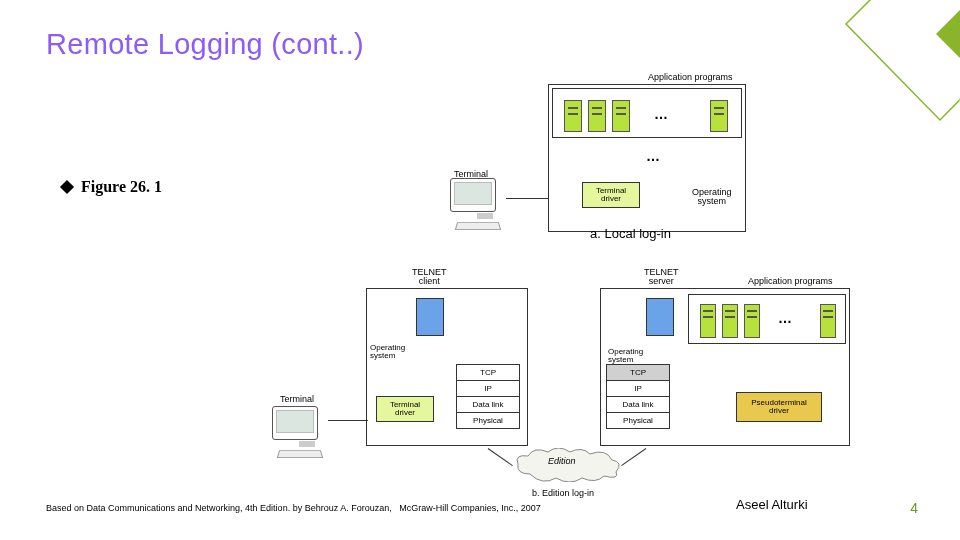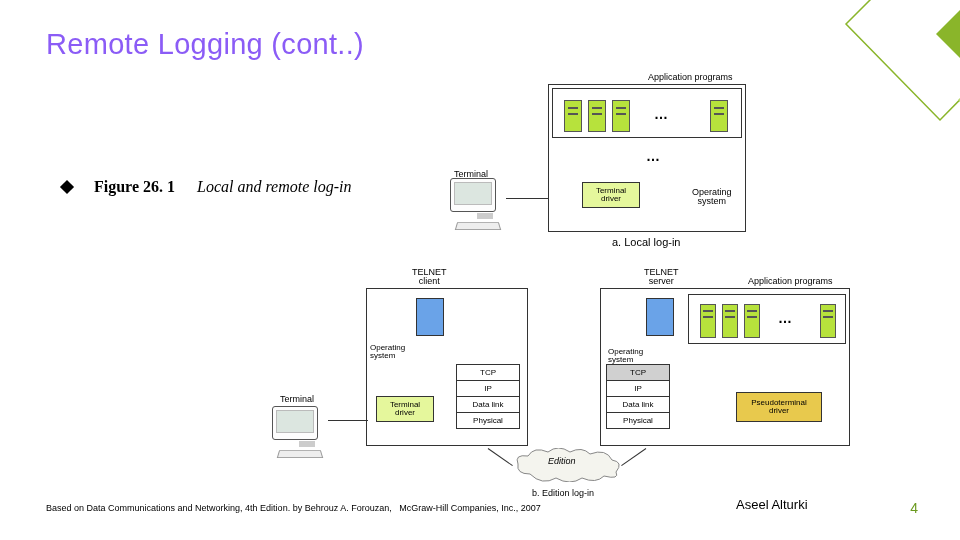--- a/index.html
+++ b/index.html
@@ -27,21 +27,21 @@
     width: 260px;
     height: 260px;
     pointer-events: none;
   }
   .bullet-row {
     position: absolute;
     top: 178px;
     left: 62px;
     display: flex;
     align-items: center;
-    gap: 22px;
+    gap: 9px;
     font-family: "Times New Roman", serif;
     font-size: 16px;
     color: #000;
   }
   .bullet-row .diamond {
     width: 10px;
     height: 10px;
     background: #000;
     transform: rotate(45deg);
   }
@@ -119,21 +119,21 @@
   .fig-a .terminal {
     position:absolute; top:104px; left:16px;
     width:70px;
   }
   .terminal .monitor { width:46px; height:34px; border:1.5px solid #555; background:#fdfdfd; border-radius:3px; position:relative; }
   .terminal .monitor::after { content:""; position:absolute; top:3px; left:3px; right:3px; bottom:6px; background:#dce6e0; border:1px solid #bbb; }
   .terminal .stand { width:16px; height:6px; background:#ccc; margin:1px auto 0; }
   .terminal .kbd { width:44px; height:10px; background:#eee; border:1px solid #999; margin:2px 0 0 6px; transform:perspective(60px) rotateX(40deg); }
   .fig-a .term-label { position:absolute; top:95px; left:20px; font-size:9px; }
   .fig-a .link { position:absolute; top:124px; left:72px; width:42px; height:1px; background:#333; }
-  .fig-a .caption { position:absolute; top:162px; left:156px; font-size:11px;margin-left:22px; }
+  .fig-a .caption { position:absolute; top:152px; left:156px; font-size:13px; }
   
   .procbox::before, .procbox::after {
     content:""; position:absolute; left:3px; right:3px; height:2px; background:#555;
   }
   .procbox::before { top:6px; }
   .procbox::after  { top:12px; }
   
   .fig-b {
     position: absolute;
     top: 270px;
@@ -213,21 +213,20 @@
   <polygon points="160,10 254,104 160,200 66,104" fill="none" stroke="#8ab52a" stroke-width="1.5"></polygon>
   <polygon points="200,70 244,114 200,158 156,114" fill="#8ab52a"></polygon>
   <polygon points="208,150 238,180 208,210 178,180" fill="#b7da6a"></polygon>
 </svg>
 
 <h1 class="slide-title">Remote Logging (cont..)</h1>
 
 <div class="bullet-row">
   <span class="diamond"></span>
   <span class="fig-num">Figure 26. 1</span>
-  <span class="fig-title">Local and remote log-in</span>
 </div>
 
 <div class="fig-a">
   <div class="app-label">Application programs</div>
   <div class="outer"></div>
   <div class="inner"></div>
   <div class="procbox pb1"></div>
   <div class="procbox pb2"></div>
   <div class="procbox pb3"></div>
   <div class="procbox pb4"></div>

